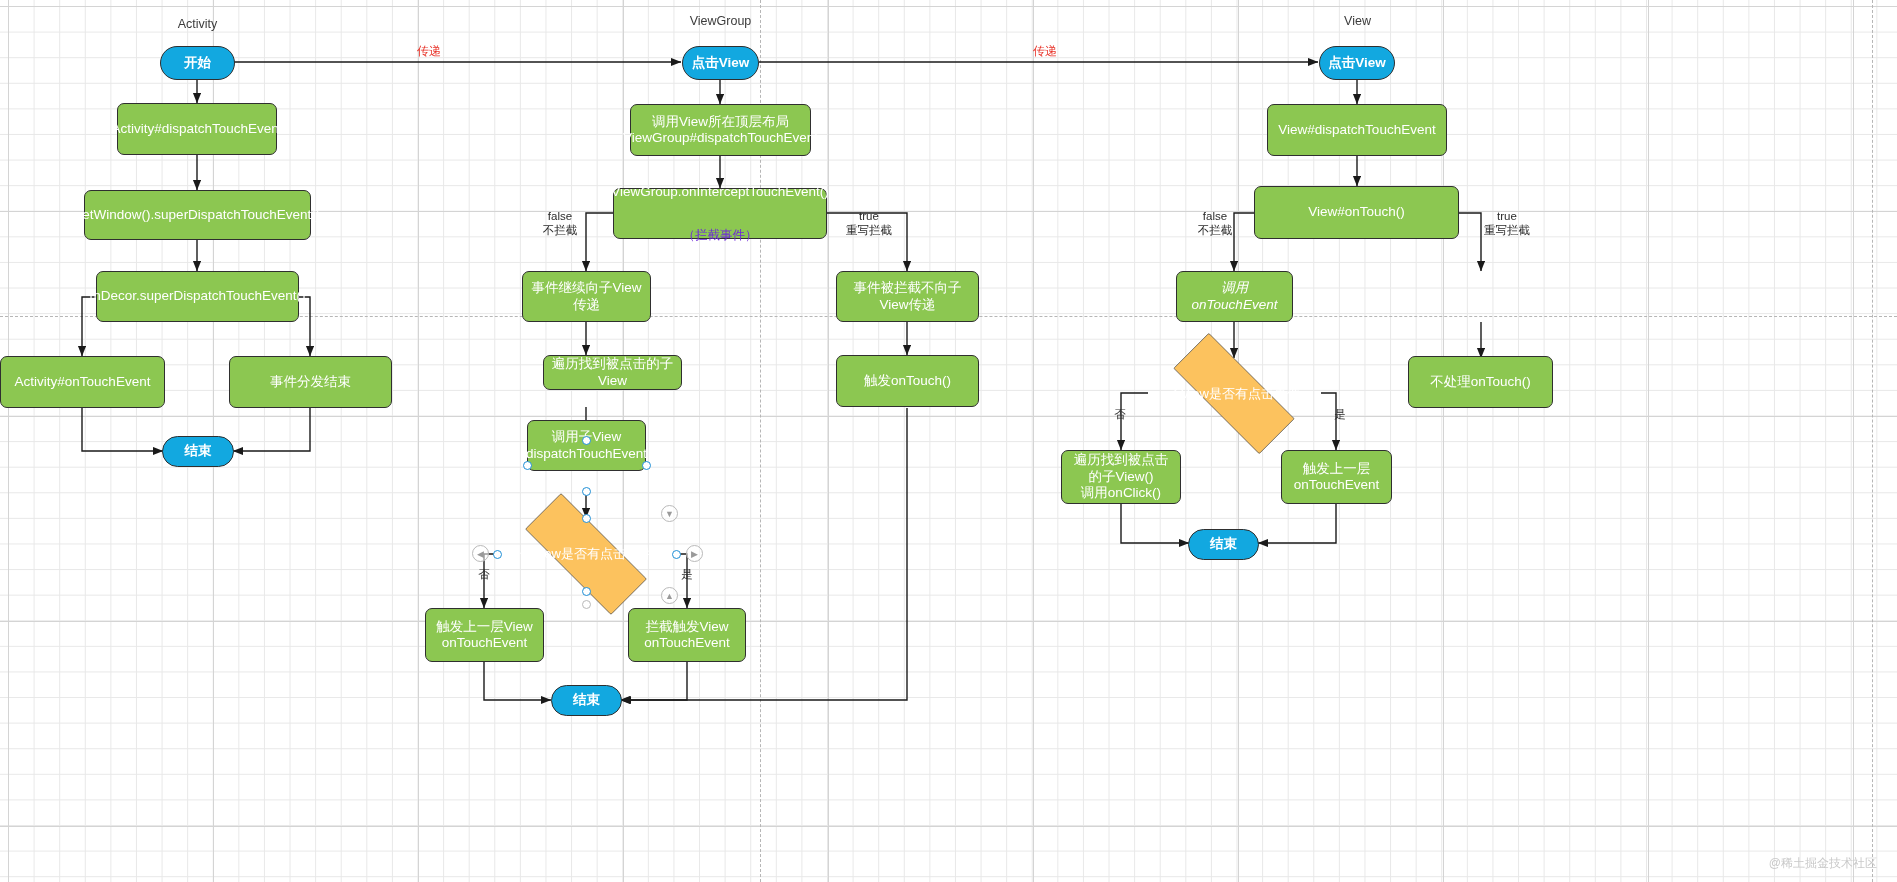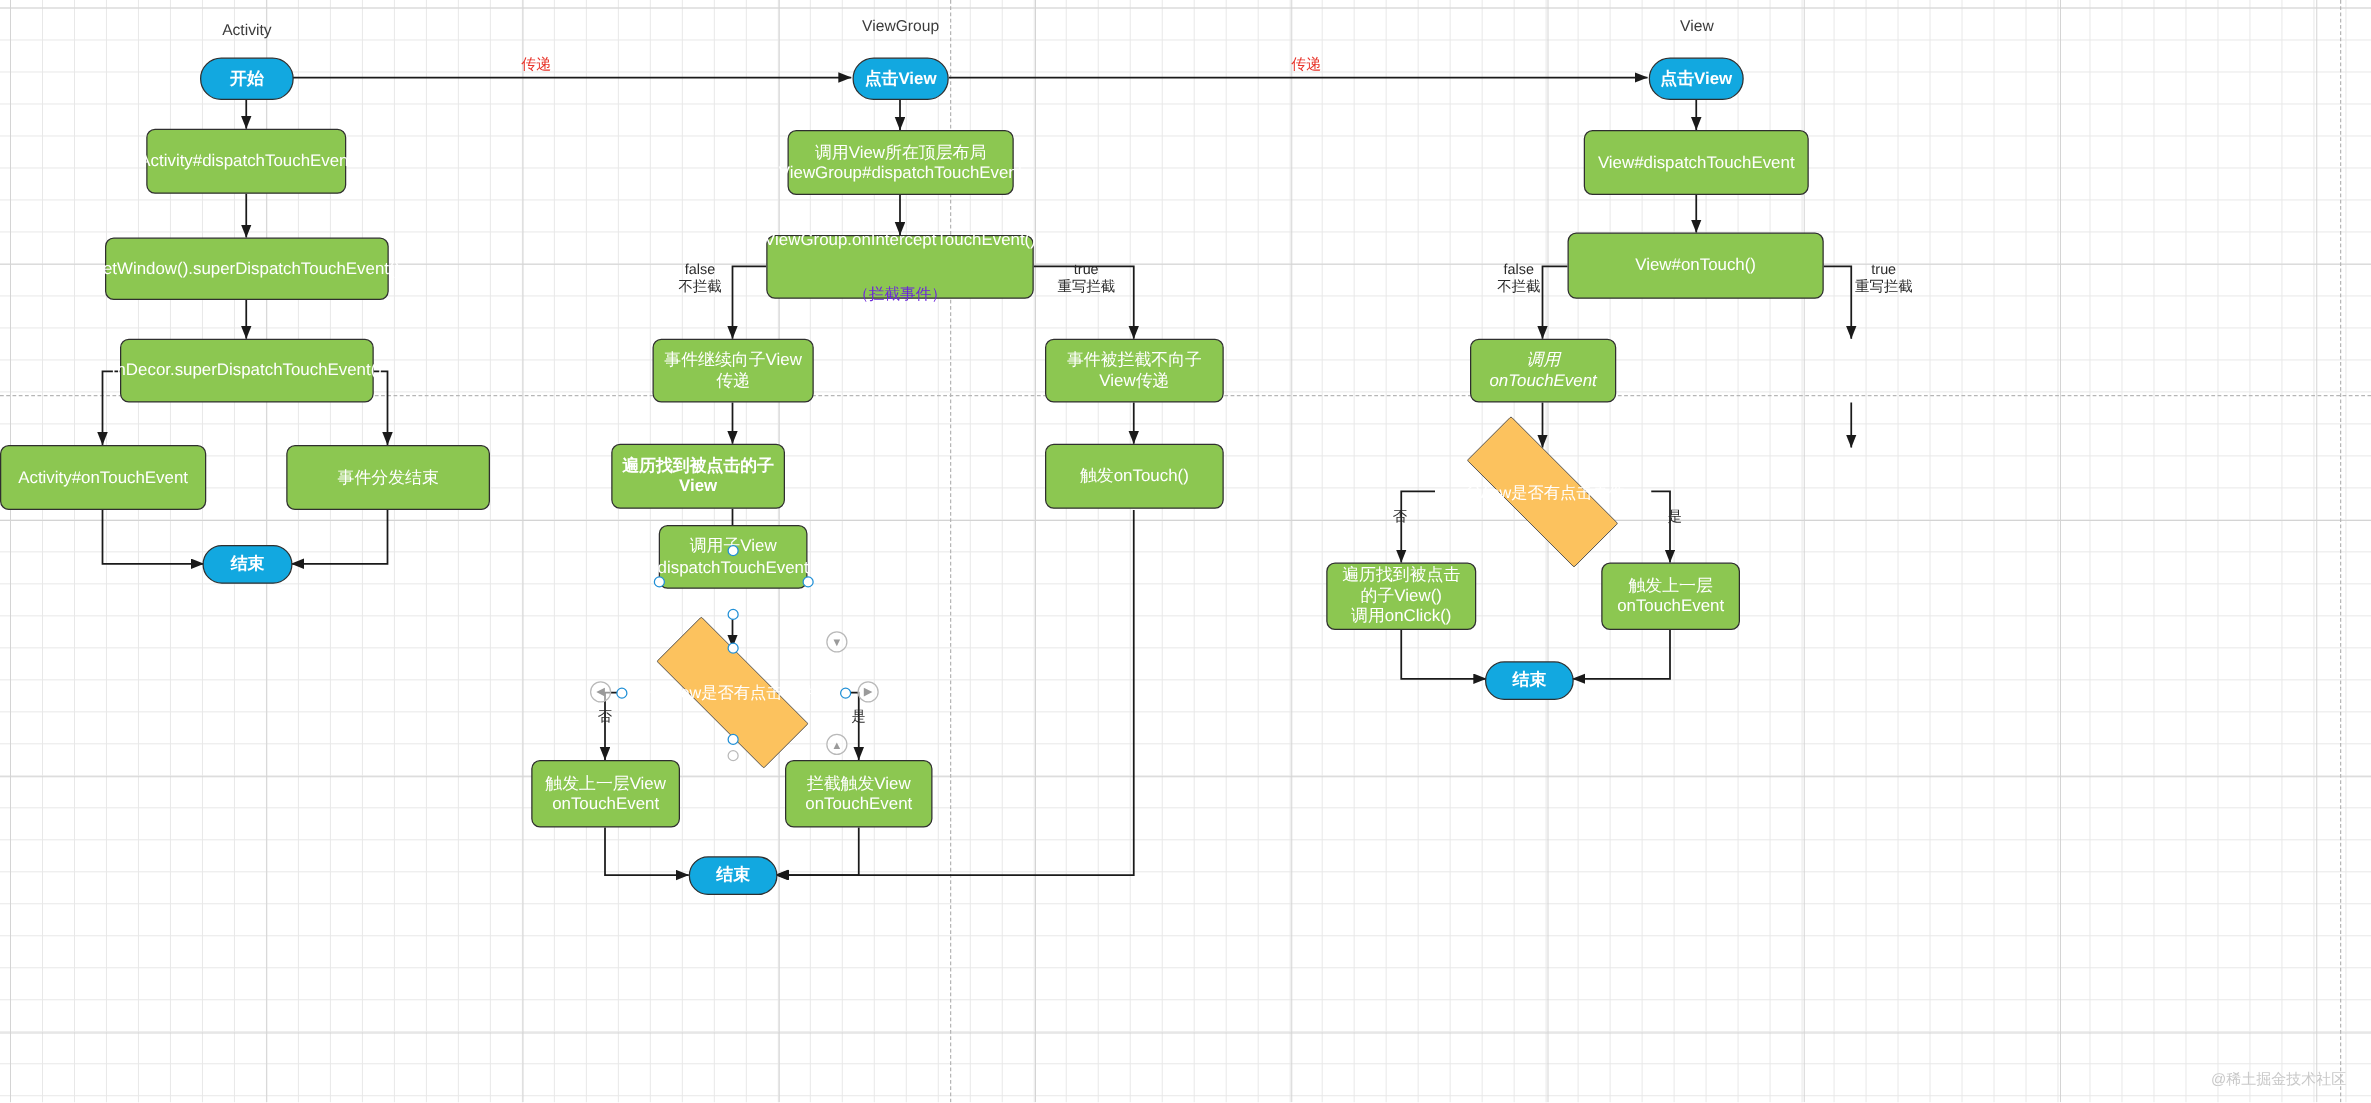--- a/index.html
+++ b/index.html
@@ -204,21 +204,21 @@
     <span class="sub-red">（拦截事件）</span>
   </div>
 
   <div class="edge-label" style="left:532px; top:209px; width:56px;">false
 不拦截</div>
   <div class="edge-label" style="left:840px; top:209px; width:58px;">true
 重写拦截</div>
 
   <div class="node proc" style="left:522px; top:271px; width:129px; height:51px;">事件继续向子View传递</div>
 
-  <div class="node proc" style="left:489px; top:355px; width:139px; height:52px;font-weight:bold;">遍历找到被点击的子View</div>
+  <div class="node proc" style="left:543px; top:355px; width:139px; height:35px;">遍历找到被点击的子View</div>
 
   <div class="node proc" style="left:527px; top:420px; width:119px; height:51px;">调用子View
 dispatchTouchEvent</div>
   <div class="handle" style="left:582px; top:436px;"></div>
   <div class="handle" style="left:523px; top:461px;"></div>
   <div class="handle" style="left:642px; top:461px;"></div>
   <div class="handle" style="left:582px; top:487px;"></div>
 
   <div class="node proc" style="left:836px; top:271px; width:143px; height:51px;">事件被拦截不向子View传递</div>
 
@@ -256,20 +256,21 @@
   <div class="node proc" style="left:1254px; top:186px; width:205px; height:53px;">View#onTouch()</div>
 
   <div class="edge-label" style="left:1187px; top:209px; width:56px;">false
 不拦截</div>
   <div class="edge-label" style="left:1478px; top:209px; width:58px;">true
 重写拦截</div>
 
   <div class="node proc" style="left:1176px; top:271px; width:117px; height:51px;font-style:italic;">调用onTouchEvent</div>
 
 
+  <div class="node proc" style="left:1408px; top:356px; width:145px; height:52px;">不处理onTouch()</div>
 
   <div class="node dec" style="left:1148px; top:358px; width:172px; height:71px;">
     <div class="dshape"></div>
     <span class="dlabel">子View是否有点击事件</span>
   </div>
 
   <div class="edge-label" style="left:1106px; top:407px; width:28px;">否</div>
   <div class="edge-label" style="left:1326px; top:407px; width:28px;">是</div>
 
   <div class="node proc" style="left:1061px; top:450px; width:120px; height:54px;">遍历找到被点击的子View()

